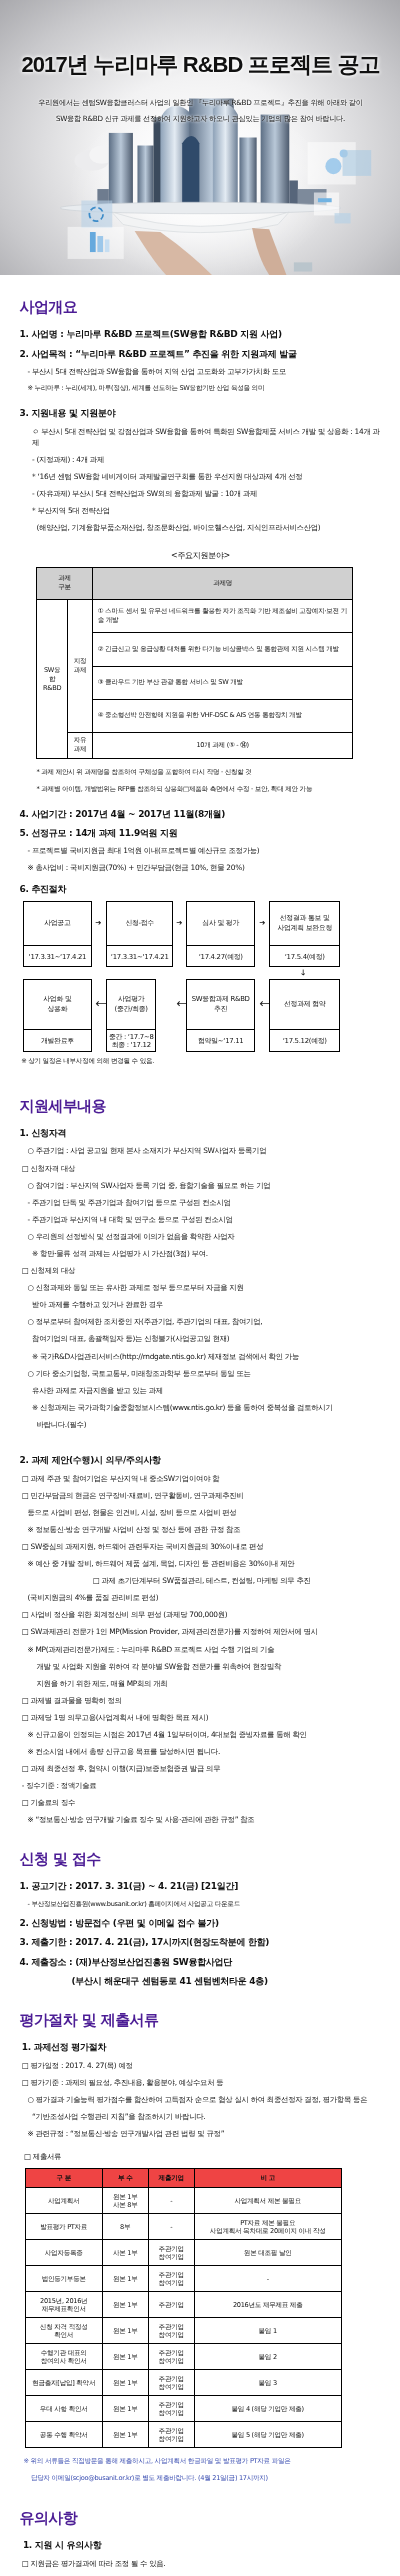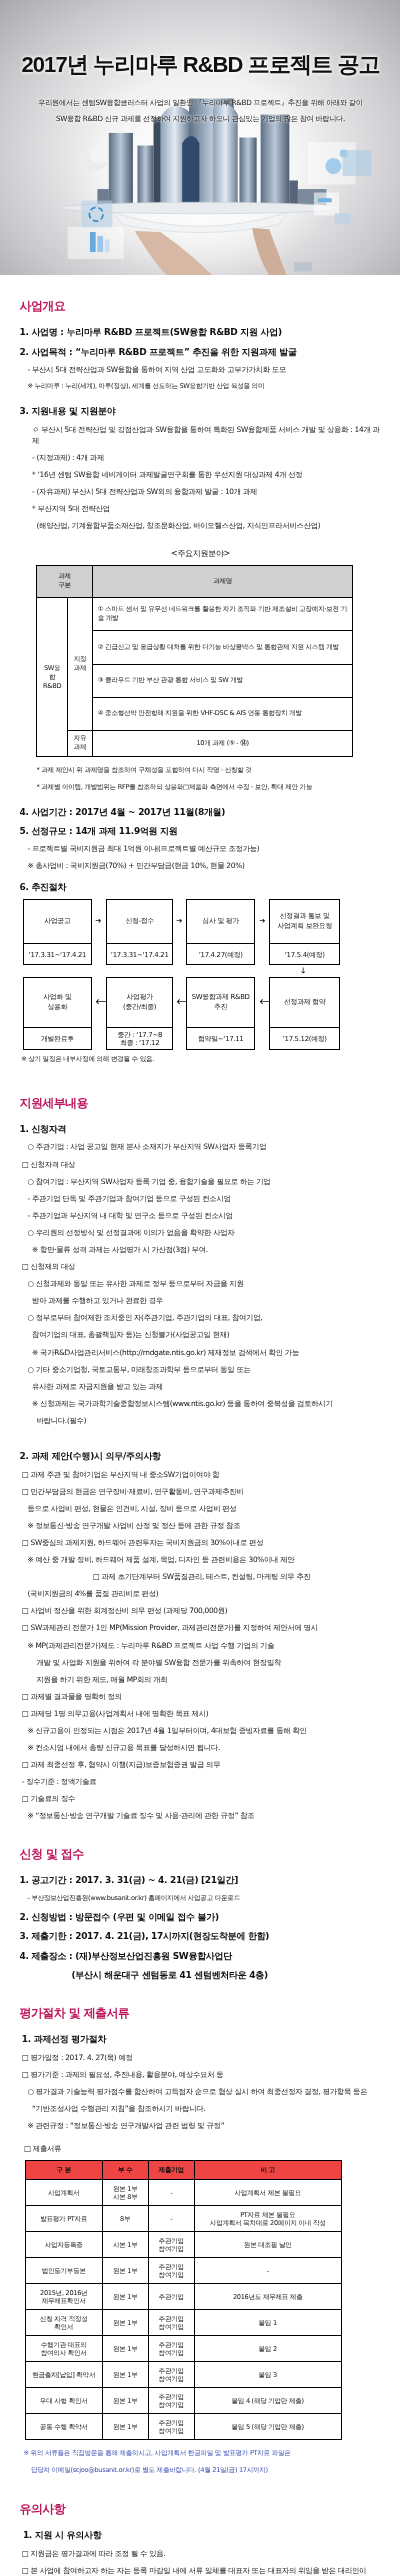--- a/index.html
+++ b/index.html
@@ -11,21 +11,21 @@
     background: radial-gradient(ellipse at 50% 55%, #ffffff 0%, #f2f2f3 35%, #c9c9cc 75%, #a9a9ad 100%); }
   .hero-title { position: absolute; top: 50px; left: 0; width: 401px; text-align: center;
     font-family: "Liberation Sans", sans-serif; font-size: 22px; font-weight: bold; color: #111; letter-spacing: -0.9px;
     text-shadow: 0 0 3.4px #fff, 0 0 5.7px #fff; }
   .hero-sub { position: absolute; top: 95px; left: 0; width: 401px; text-align: center; font-size: 7.2px; line-height: 15.5px; color: #111;
     text-shadow: 0 0 2.3px #fff, 0 0 3.4px #fff; }
   .hero-art { position: absolute; left: 0; top: 0; width: 401px; height: 275px; }
 
   
   .content { padding: 0 19.5px; }
-  .sec-title { font-size: 12px; font-weight: bold; color: #be185d; letter-spacing: -0.6px; margin: 20.6px 0 11.4px; }
+  .sec-title { font-size: 15px; font-weight: bold; color: #4c1d95; letter-spacing: -0.6px; margin: 20.6px 0 11.4px; }
   .h2 { font-size: 9px; margin: 6.9px 0 5.7px; line-height: 12.6px; font-weight: bold; }
   .line { font-size: 7.4px; line-height: 11.4px; margin: 5.7px 0; }
   .ind1 { padding-left: 8px; }
   .ind2 { padding-left: 12.6px; }
   .ind3 { padding-left: 17px; }
   .small { font-size: 6.6px; }
   .blue { color: #3a4db0; }
 
   
   .t-caption { text-align: center; font-size: 8px; margin: 16px 0 5.7px; }
@@ -191,21 +191,21 @@
         <div class="bot" style="height:22px">‘17.5.4(예정)</div>
       </div>
       <div class="farrow" style="left:280px; top:66px">🡓</div>
 
       <div class="fbox" style="left:1.7px; top:78px; width:69px; height:73px">
         <div class="top" style="height:50px">사업화 및
 상용화</div>
         <div class="bot" style="height:22px">개발완료후</div>
       </div>
       <div class="farrow" style="left:74px; top:98px">🡐</div>
-      <div class="fbox" style="left:85px; top:78px; width:67px; height:73px">
+      <div class="fbox" style="left:85px; top:78px; width:50px; height:73px">
         <div class="top" style="height:50px">사업평가
 (중간/최종)</div>
         <div class="bot" style="height:22px">중간 : ‘17.7~8
 최종 : ‘17.12</div>
       </div>
       <div class="farrow" style="left:155px; top:98px">🡐</div>
       <div class="fbox" style="left:165px; top:78px; width:69px; height:73px">
         <div class="top" style="height:50px">SW융합과제 R&amp;BD
 추진</div>
         <div class="bot" style="height:22px">협약일~‘17.11</div>

